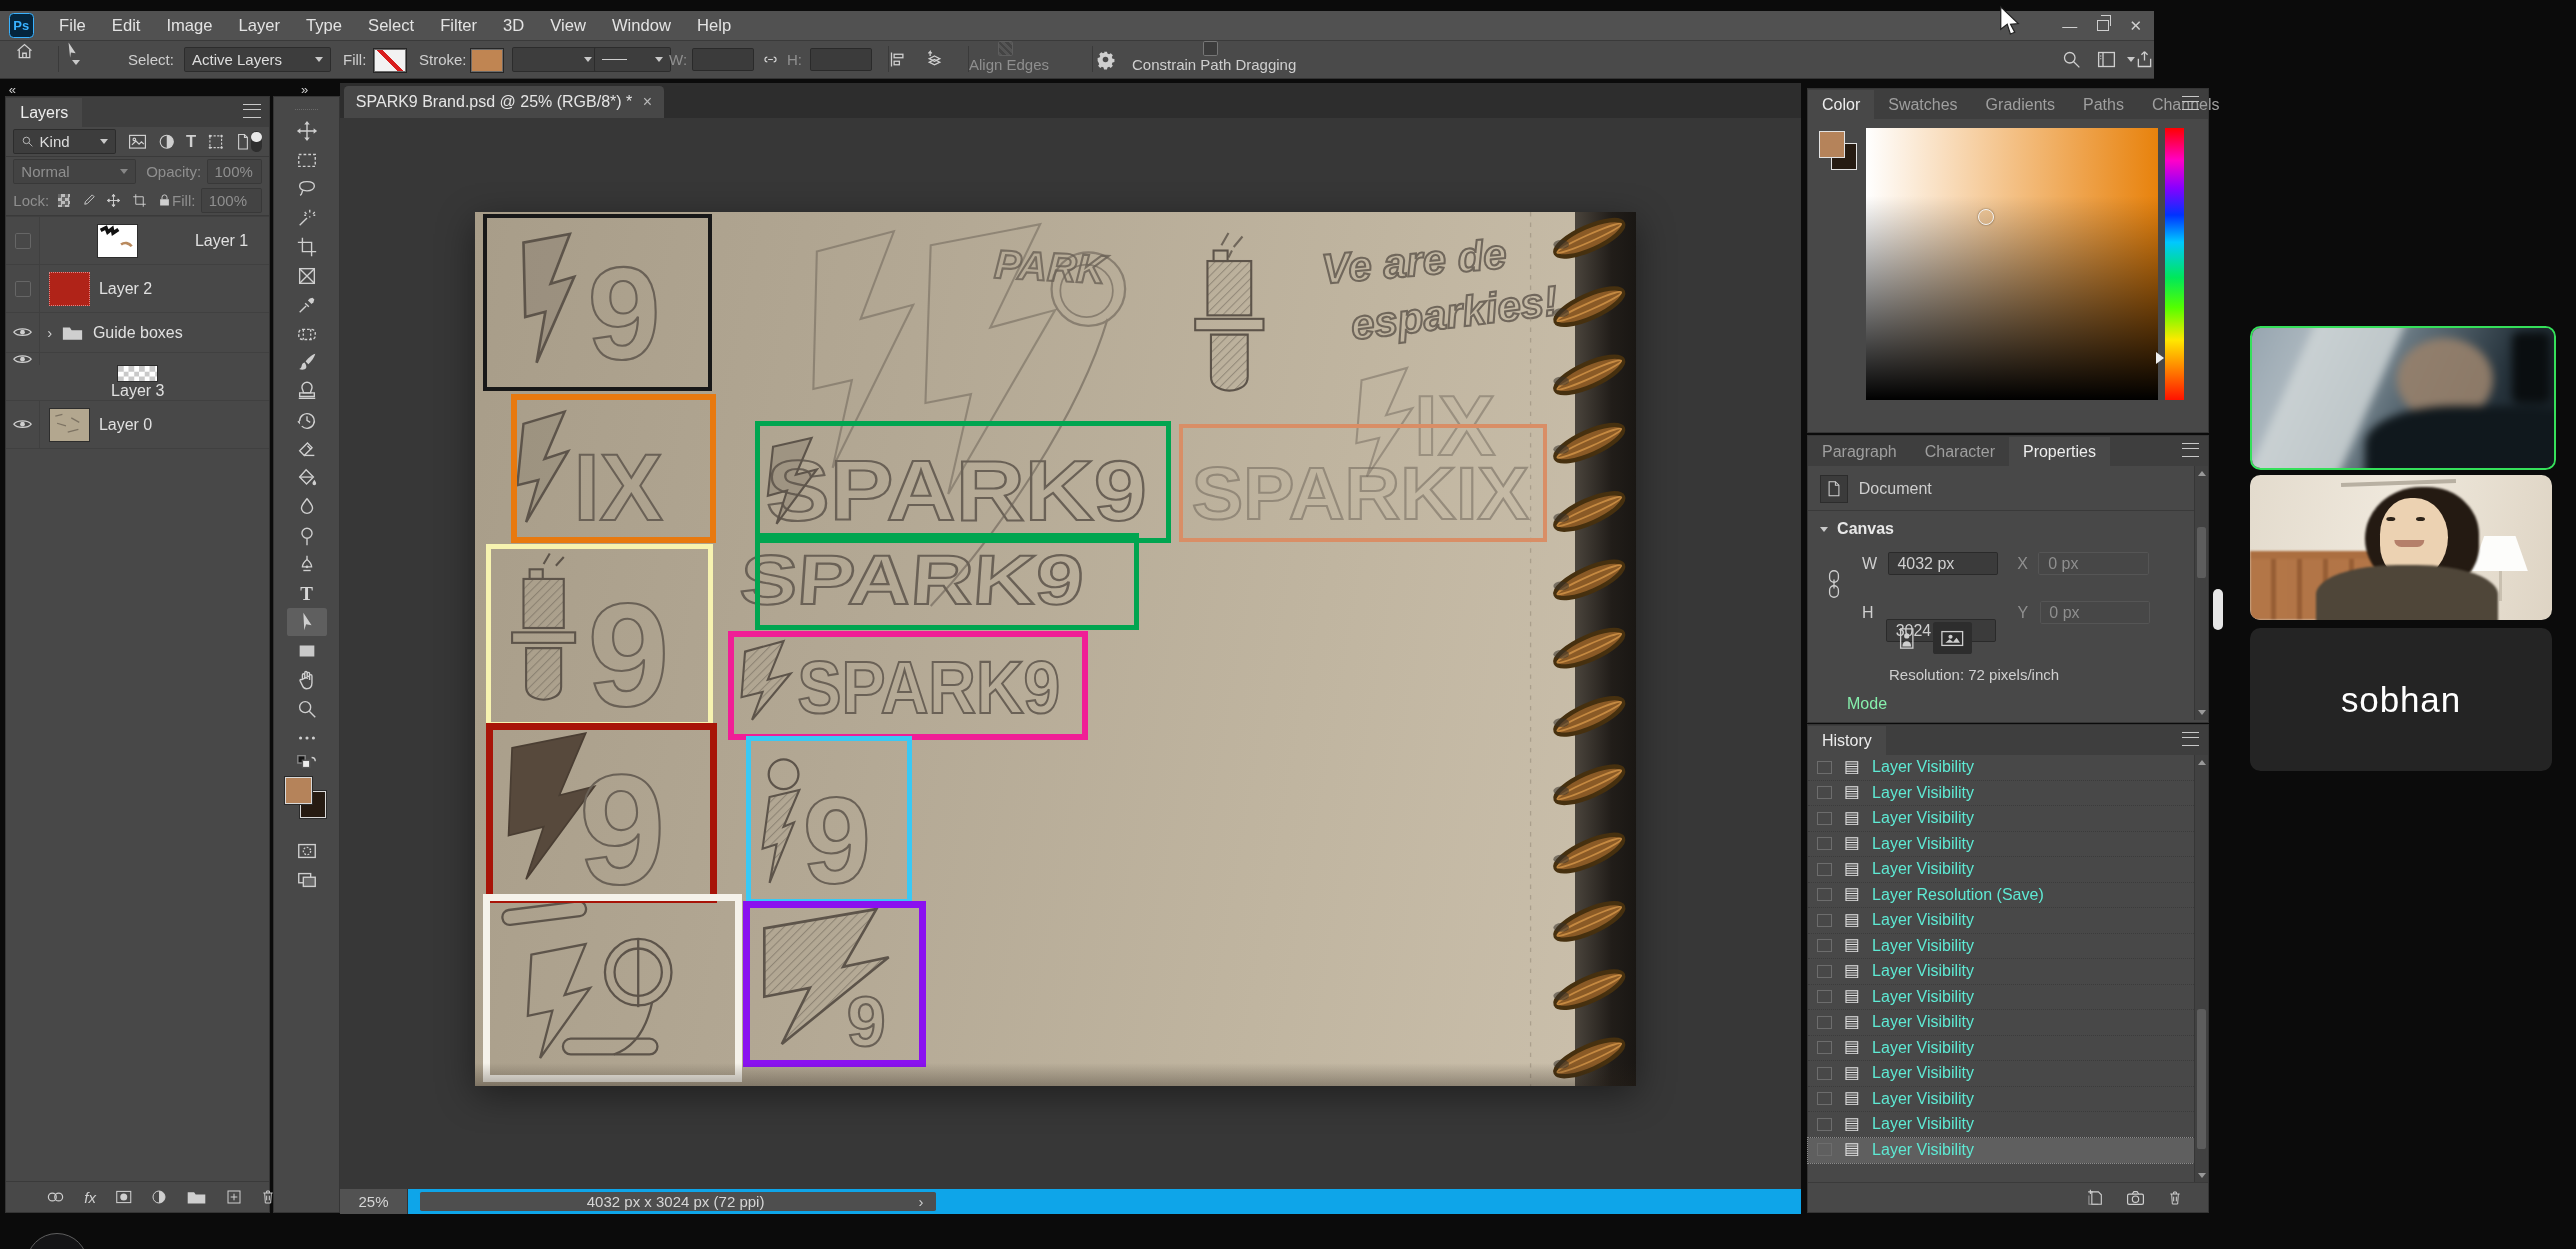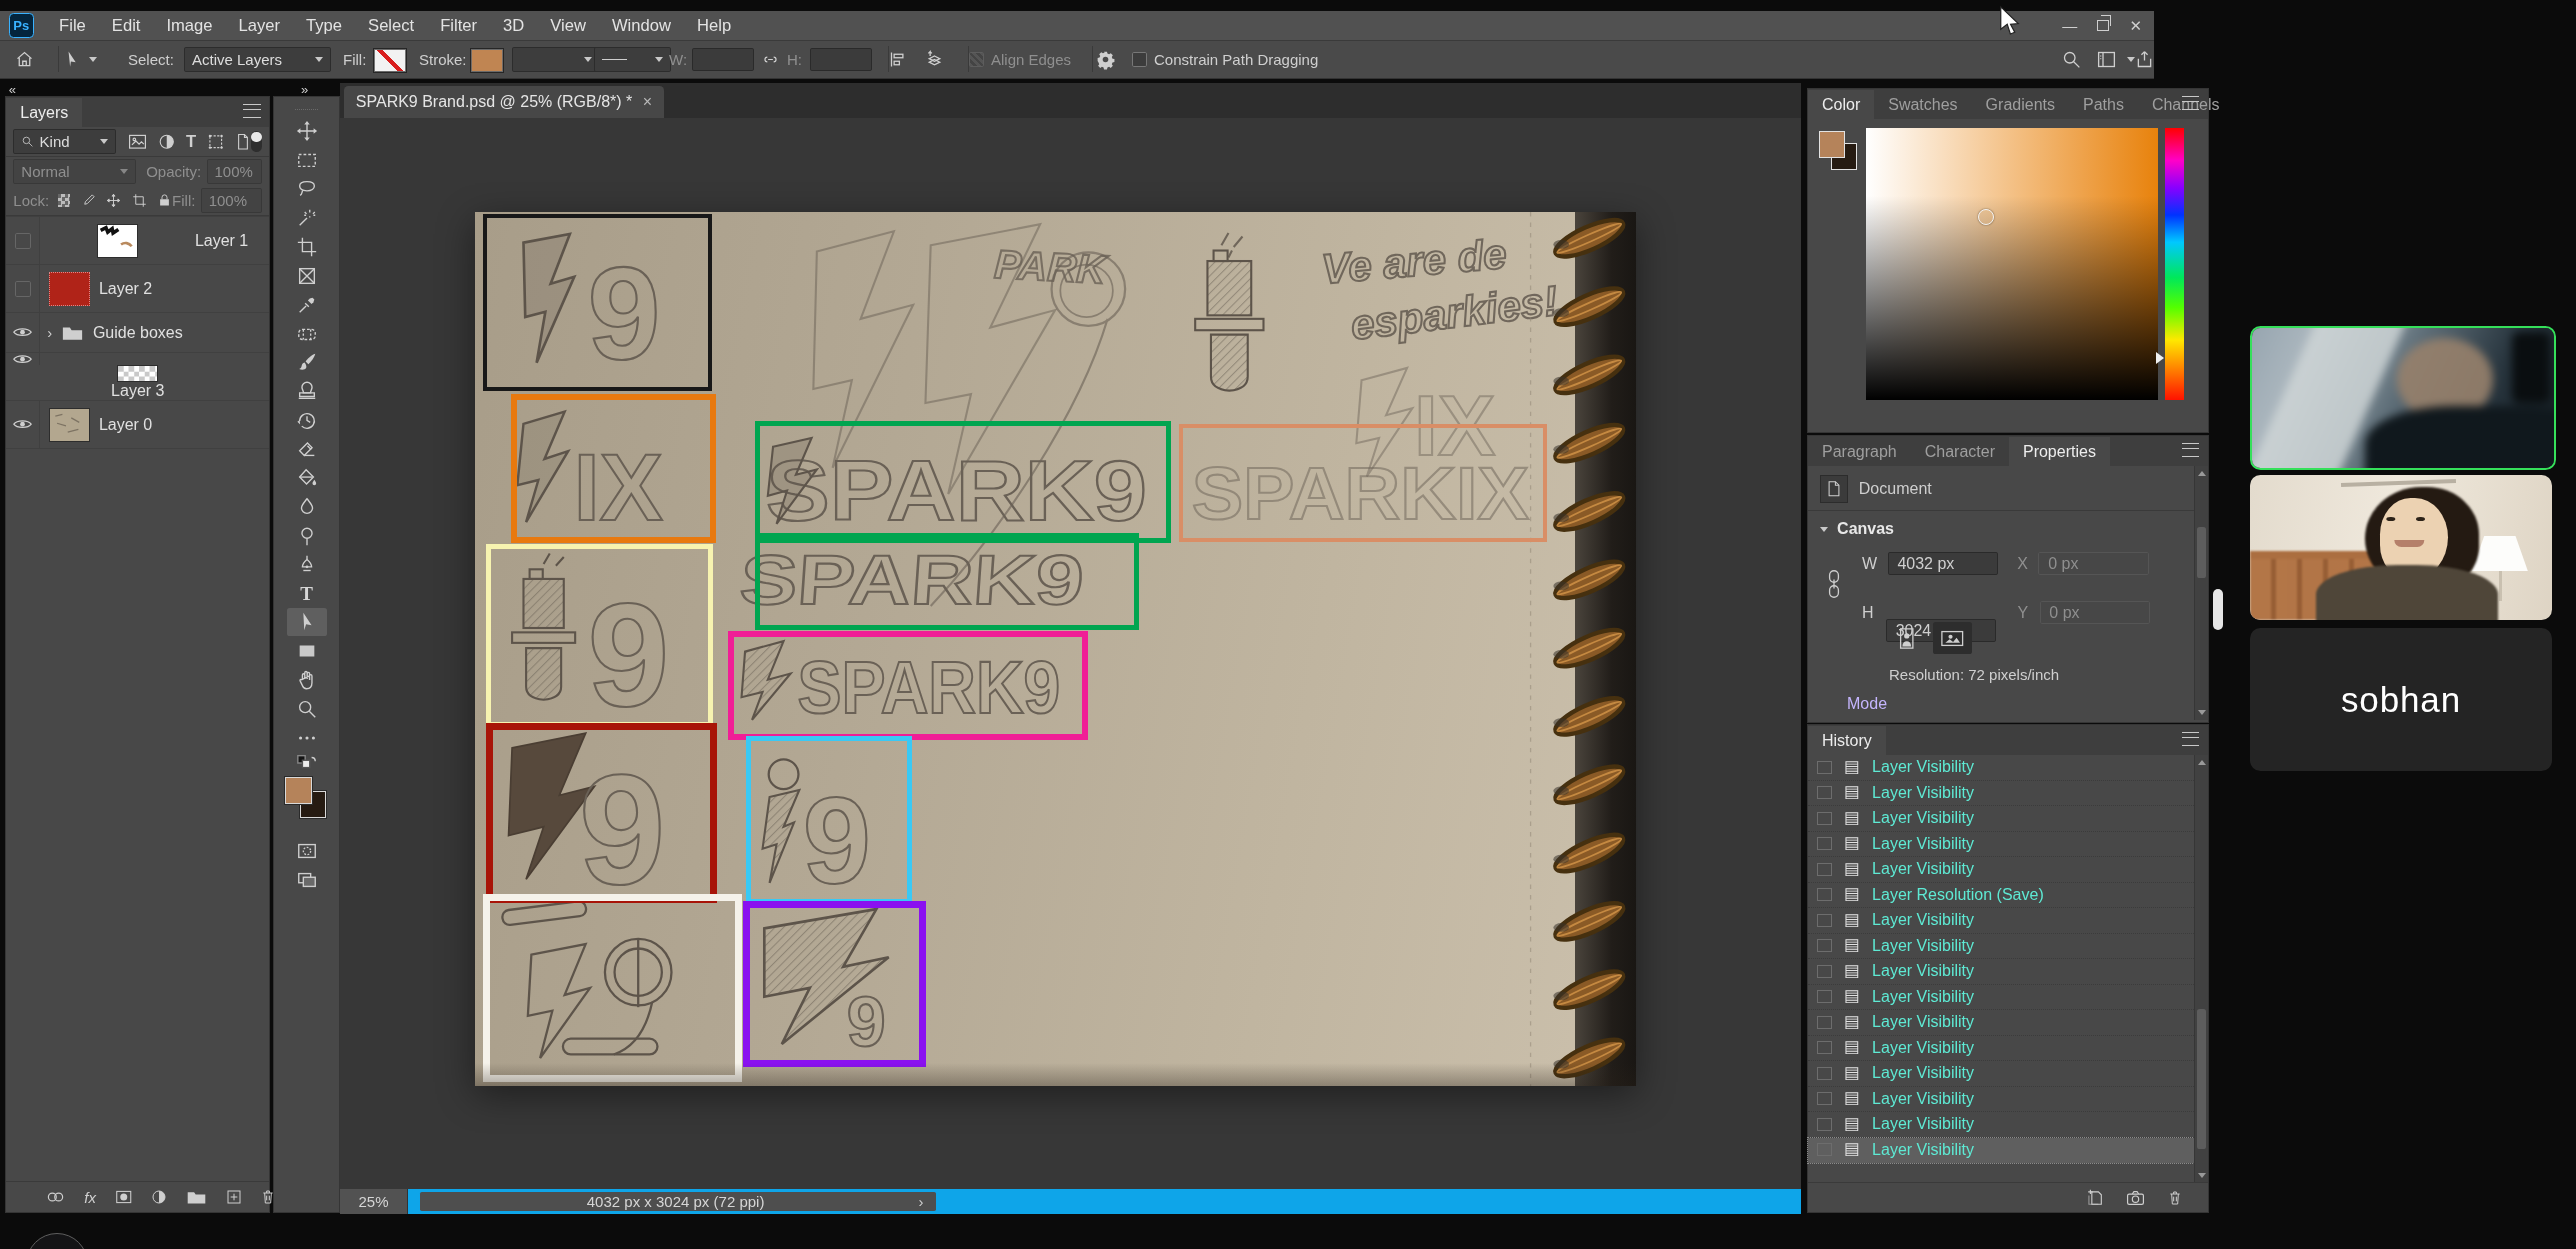--- a/index.html
+++ b/index.html
@@ -10,21 +10,21 @@
   .menubar{left:0;top:10.5px;width:2154px;height:30px;background:#515151;display:flex;align-items:center;color:#e3e3e3;font-size:16.6px;}
   .pslogo{width:23px;height:23px;margin:0 12.3px 0 8.8px;border:1.8px solid #39b2ff;border-radius:4.4px;background:#04253d;
     color:#39b2ff;font-size:13px;font-weight:bold;display:flex;align-items:center;justify-content:center;}
   .mitem{padding:0 13px;line-height:30px;}
   .winbtns{position:absolute;right:1.8px;top:0;height:30px;display:flex;}
   .wbtn{width:33px;height:30px;display:flex;align-items:center;justify-content:center;color:#cfcfcf;font-size:15px;}
   .restore-sq{width:9.6px;height:9.6px;border:1.4px solid #cfcfcf;position:relative;}
   .restore-sq:before{content:"";position:absolute;left:2.6px;top:-5.3px;width:9.6px;height:9.6px;border:1.4px solid #cfcfcf;border-bottom:none;border-left:none;}
   .optionsbar{left:0;top:40px;width:2154px;height:37px;background:#4a4a4a;border-top:0.9px solid #3a3a3a;border-bottom:0.9px solid #333;
     display:flex;align-items:center;color:#cfcfcf;font-size:15px;}
-  .ob{display:flex;align-items:center;position:absolute;height:37px;top:0;}
+  .ob{display:flex;align-items:center;position:absolute;height:37px;top:0;flex-direction:column;}
   .sep{width:0.9px;height:26px;background:#3a3a3a;margin:0 8.8px;}
   .dd{background:#3d3d3d;border:0.9px solid #2c2c2c;height:23px;display:flex;align-items:center;padding:0 7px;color:#ddd;border-radius:1.8px;}
   .chev{width:0;height:0;border-left:4.4px solid transparent;border-right:4.4px solid transparent;border-top:5.3px solid #c9c9c9;margin-left:7px;}
   .fld{background:#3b3b3b;border:0.9px solid #2a2a2a;height:21px;border-radius:1.8px;}
   .swatch{width:32px;height:23px;border:0.9px solid #262626;box-shadow:0 0 0 0.9px #6a6a6a inset;}
   .nofill{background:linear-gradient(45deg,transparent 45%,#d81e1e 45%,#d81e1e 55%,transparent 55%),#f2f2f2;}
   .cb{width:13px;height:13px;border:0.9px solid #777;background:#3c3c3c;margin-right:7px;border-radius:1.8px;}
   .cb.dis{background:repeating-linear-gradient(45deg,#555 0 2.6px,#444 2.6px 5.3px);border-color:#5d5d5d;}
   .dim{color:#8f8f8f;}
   .ico svg{display:block;}
@@ -772,21 +772,21 @@
       </span>
       <span class="ico" style="width:39px;height:32px;display:flex;align-items:center;justify-content:center;background:#2d2d2d;border-radius:2.6px;">
         <svg width="24.5" height="19" viewBox="0 0 28 22">
             <rect x="2" y="3" width="24" height="16"></rect>
             <circle cx="12" cy="9" r="2.4" class="f"></circle>
             <path class="f" d="M6 16l5-4 4 3 4-5 4 6z"></path>
           </svg>
       </span>
     </div>
     <span class="abs" style="left:81px;top:230px;color:#cfcfcf;font-size:15px;">Resolution: 72 pixels/inch</span>
-    <span class="abs" style="left:39px;top:259px;color:#c4b5fd;font-size:16px;">Mode</span>
+    <span class="abs" style="left:39px;top:259px;color:#86efac;font-size:16px;">Mode</span>
     <div class="sbar" style="right:0;top:30px;height:254px;">
       <span class="sarr" style="top:5.3px;border-bottom:5.3px solid #9a9a9a;"></span>
       <div class="sth" style="top:61px;height:51px;"></div>
       <span class="sarr" style="bottom:5.3px;border-top:5.3px solid #9a9a9a;"></span>
     </div>
   </div>
 
   <div class="panel" style="left:1807px;top:724px;width:400px;height:487px;">
     <div class="phead">
       <span class="ptab act">History</span>

